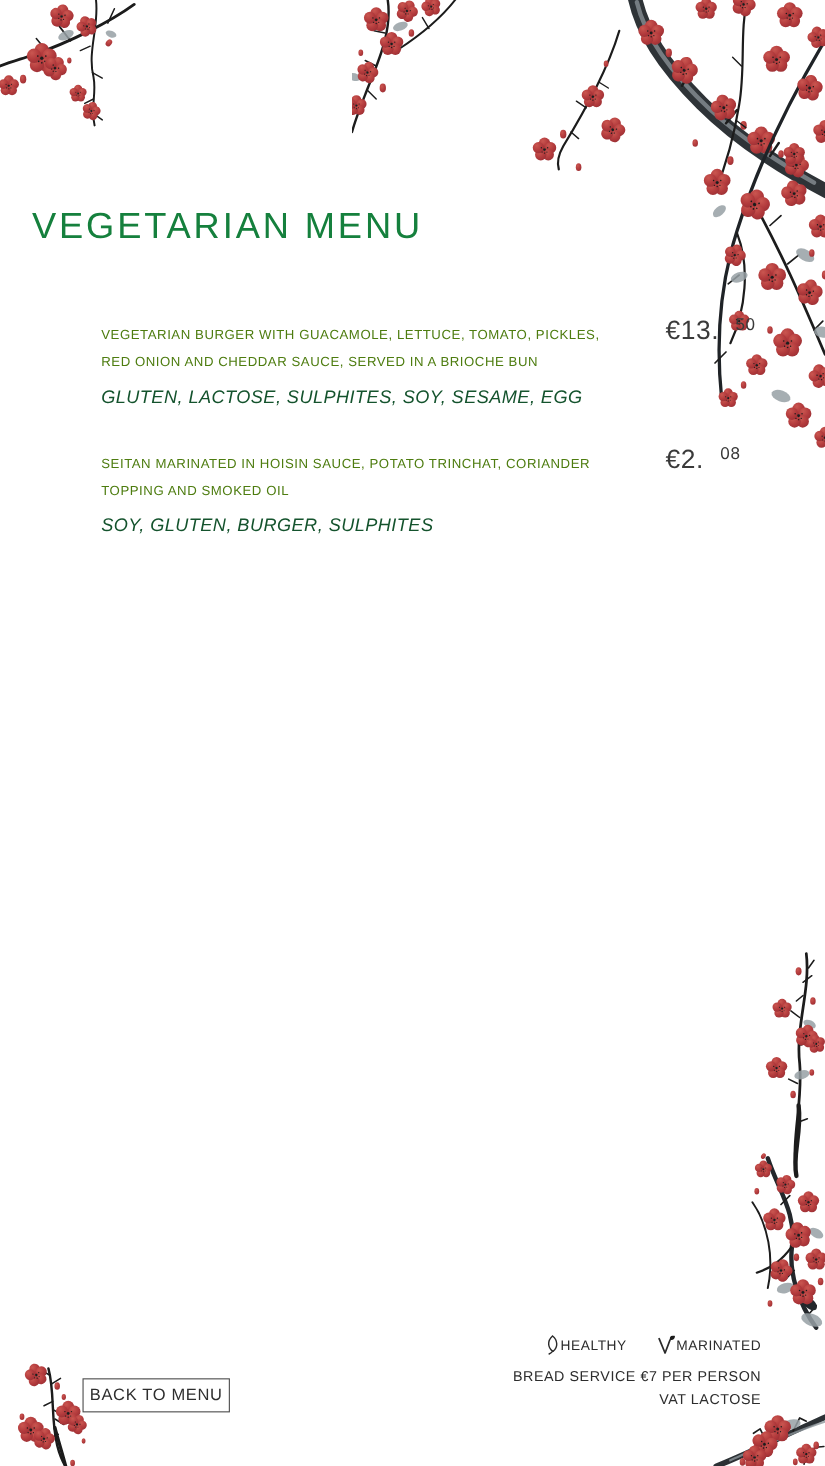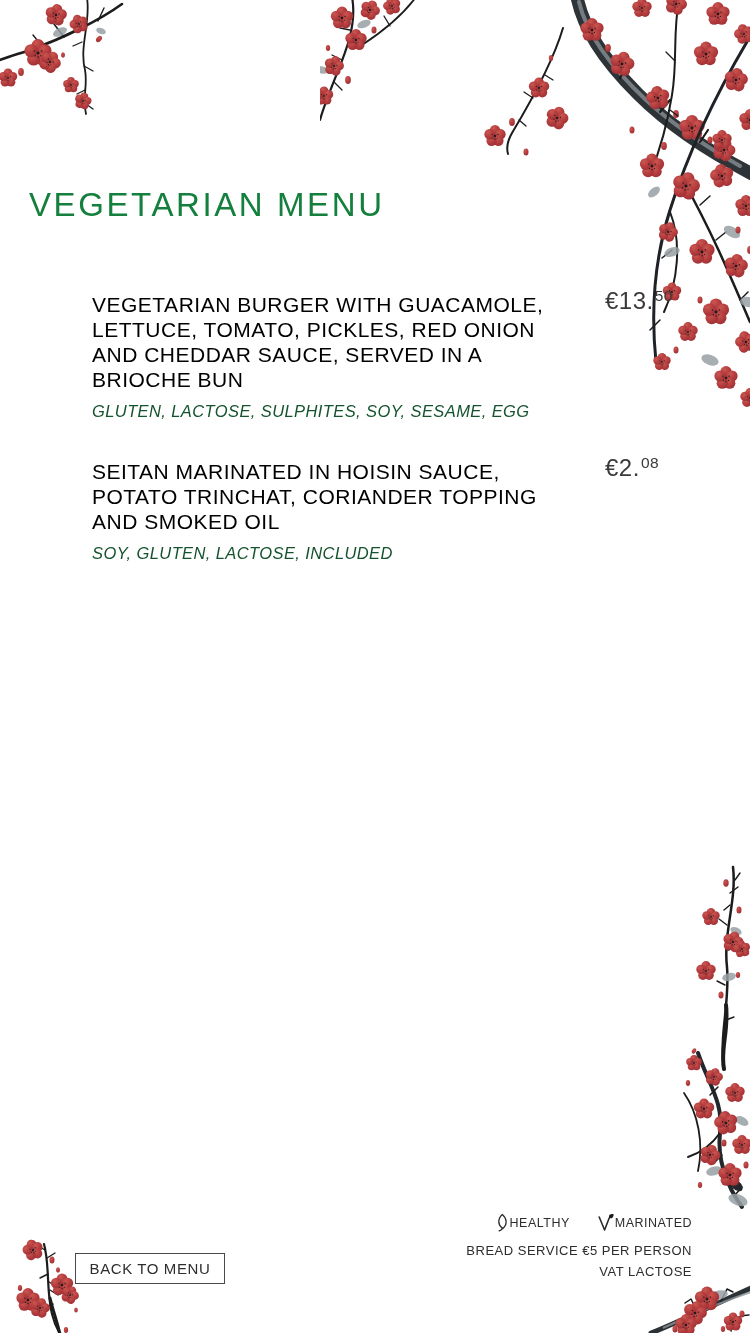--- a/index.html
+++ b/index.html
@@ -12,34 +12,34 @@
   .branch{stroke:#1c1c1c;fill:none;stroke-linecap:round;stroke-linejoin:round;}
   .gleaf{fill:#97a0a5;opacity:.85;}
 
   .page-title{
     position:absolute;left:29px;top:186px;margin:0;
     font-size:33px;font-weight:300;letter-spacing:2.6px;color:#15803d;
   }
   .menu-list{position:absolute;left:92px;top:292px;width:610px;}
   .menu-item{position:relative;width:475px;margin-bottom:37px;}
   .item-name{
-    font-size:21px;font-weight:300;letter-spacing:.5px;line-height:25px;color:#000000;
+    font-size:12px;font-weight:300;letter-spacing:.5px;line-height:25px;color:#4d7c0f;
   }
   .item-allergens{
     margin-top:8px;font-size:16.5px;font-style:italic;font-weight:300;
     letter-spacing:.4px;line-height:22px;color:#14532d;
   }
   .item-price{
     position:absolute;left:513px;top:-5px;white-space:nowrap;
     font-size:24px;font-weight:300;letter-spacing:.5px;color:#3a3a3a;
   }
-  .item-price .cents{font-size:15.5px;position:relative;top:-8px;margin-left:1px;}
+  .item-price .cents{font-size:15.5px;position:relative;top:-8px;margin-left:15px;}
 
   .back-btn{
-    position:absolute;left:75px;top:1253px;width:150px;height:31px;
+    position:absolute;left:75px;top:1253px;width:134px;height:31px;
     background:#ffffff;border:1.5px solid #4a4a4a;border-radius:0;
     font-family:inherit;font-size:15px;font-weight:300;letter-spacing:.6px;color:#2e2e2e;
     display:flex;align-items:center;justify-content:center;cursor:pointer;padding:0;
   }
   .footer-right{
     position:absolute;right:58px;top:1213px;text-align:right;
     font-size:13px;font-weight:300;letter-spacing:.5px;color:#2d2d2d;
   }
   .legend-row{display:flex;justify-content:flex-end;align-items:center;gap:28px;margin-bottom:8px;font-size:12.5px;}
   .legend-item{display:inline-flex;align-items:center;gap:0;}
@@ -249,21 +249,21 @@
 <h1 class="page-title">VEGETARIAN MENU</h1>
 
 <div class="menu-list">
   <div class="menu-item">
     <div class="item-name">VEGETARIAN BURGER WITH GUACAMOLE, LETTUCE, TOMATO, PICKLES, RED ONION AND CHEDDAR SAUCE, SERVED IN A BRIOCHE BUN</div>
     <div class="item-allergens">GLUTEN, LACTOSE, SULPHITES, SOY, SESAME, EGG</div>
     <div class="item-price"><span>€13.</span><span class="cents">50</span></div>
   </div>
   <div class="menu-item">
     <div class="item-name">SEITAN MARINATED IN HOISIN SAUCE, POTATO TRINCHAT, CORIANDER TOPPING AND SMOKED OIL</div>
-    <div class="item-allergens">SOY, GLUTEN, LACTOSE, INCLUDED</div>
+    <div class="item-allergens">SOY, GLUTEN, BURGER, SULPHITES</div>
     <div class="item-price"><span>€2.</span><span class="cents">08</span></div>
   </div>
 </div>
 
 <button class="back-btn">
   <span>BACK TO MENU</span>
 </button>
 
 <div class="footer-right">
   <div class="legend-row">
@@ -275,15 +275,15 @@
       <span>HEALTHY</span>
     </span>
     <span class="legend-item">
       <svg width="17" height="17" viewBox="0 0 17 17">
         <path d="M1.2,3 L6.6,16 L11.2,4" fill="none" stroke="#2b2b2b" stroke-width="1.6" stroke-linecap="round" stroke-linejoin="round"></path>
         <path d="M11.2,4 C10.2,1.2 12.2,-0.6 15.6,0.3 C15.8,3.2 13.4,5 11.2,4 Z" fill="#1c1c1c"></path>
       </svg>
       <span>MARINATED</span>
     </span>
   </div>
-  <div class="note">BREAD SERVICE €5 PER PERSON</div>
+  <div class="note">BREAD SERVICE €7 PER PERSON</div>
   <div class="note">VAT LACTOSE</div>
 </div>
 
 </body></html>

